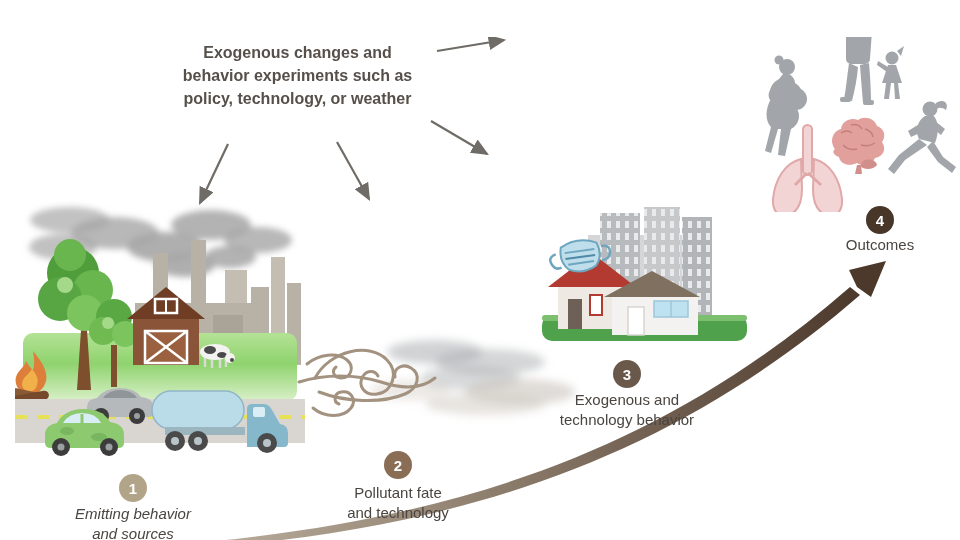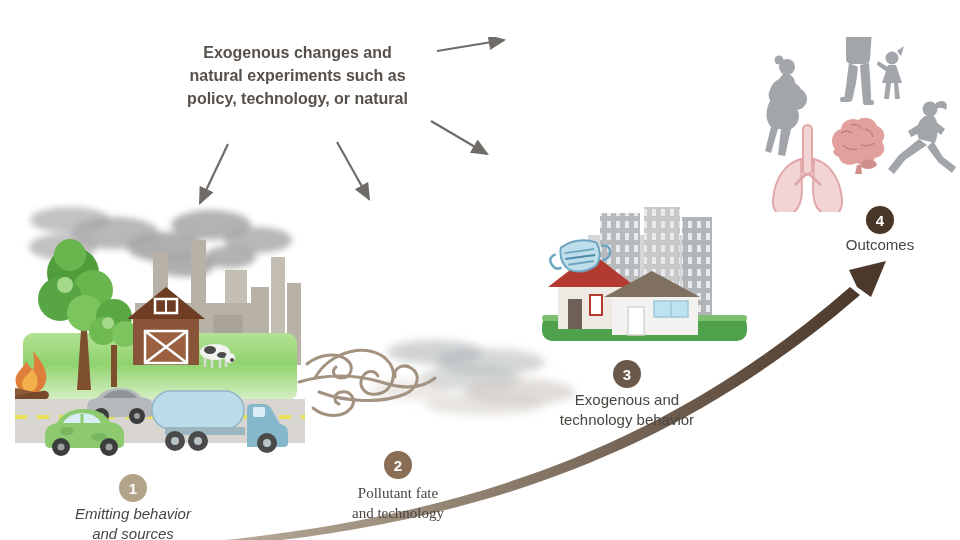--- a/index.html
+++ b/index.html
@@ -248,22 +248,22 @@
         <path d="M106 88 q7 -2 11 4"></path>
         <path d="M120 92 q7 2 8 8"></path>
         <path d="M98 108 q6 6 14 4"></path>
         <path d="M116 108 q8 2 14 -2"></path>
       </g>
     </g>
   </svg>
 
   <div class="header">
     <div>Exogenous changes and</div>
-    <div>natural experiments such as</div>
-    <div>policy, technology, or natural</div>
+    <div>behavior experiments such as</div>
+    <div>policy, technology, or weather</div>
   </div>
 
   <svg class="arrows" width="960" height="540" viewBox="0 0 960 540">
     <defs>
       <marker id="ah" markerWidth="10" markerHeight="10" refX="7" refY="3.5" orient="auto">
         <path d="M0,0 L8,3.5 L0,7 z" fill="#6f6b66"></path>
       </marker>
       <linearGradient id="curveGrad" x1="0" y1="0" x2="1" y2="0">
         <stop offset="0" stop-color="#cdc1b0"></stop>
         <stop offset="0.55" stop-color="#8a7a6a"></stop>
@@ -290,21 +290,21 @@
     <span>3</span>
   </div>
   <div class="badge" style="left: 866px; top: 169px; background: rgb(72, 54, 41);">
     <span>4</span>
   </div>
 
   <div class="stage-label" style="left:33px;top:467px;width:200px;font-style:italic;">
     <div>Emitting behavior</div>
     <div>and sources</div>
   </div>
-  <div class="stage-label" style="left:298px;top:446px;width:200px;font-family:Liberation Serif, serif;">
+  <div class="stage-label" style="left:298px;top:446px;width:200px;">
     <div>Pollutant fate</div>
     <div>and technology</div>
   </div>
   <div class="stage-label" style="left:517px;top:353px;width:220px;">
     <div>Exogenous and</div>
     <div>technology behavior</div>
   </div>
   <div class="stage-label" style="left:795px;top:198px;width:170px;">
     <div>Outcomes</div>
   </div>

